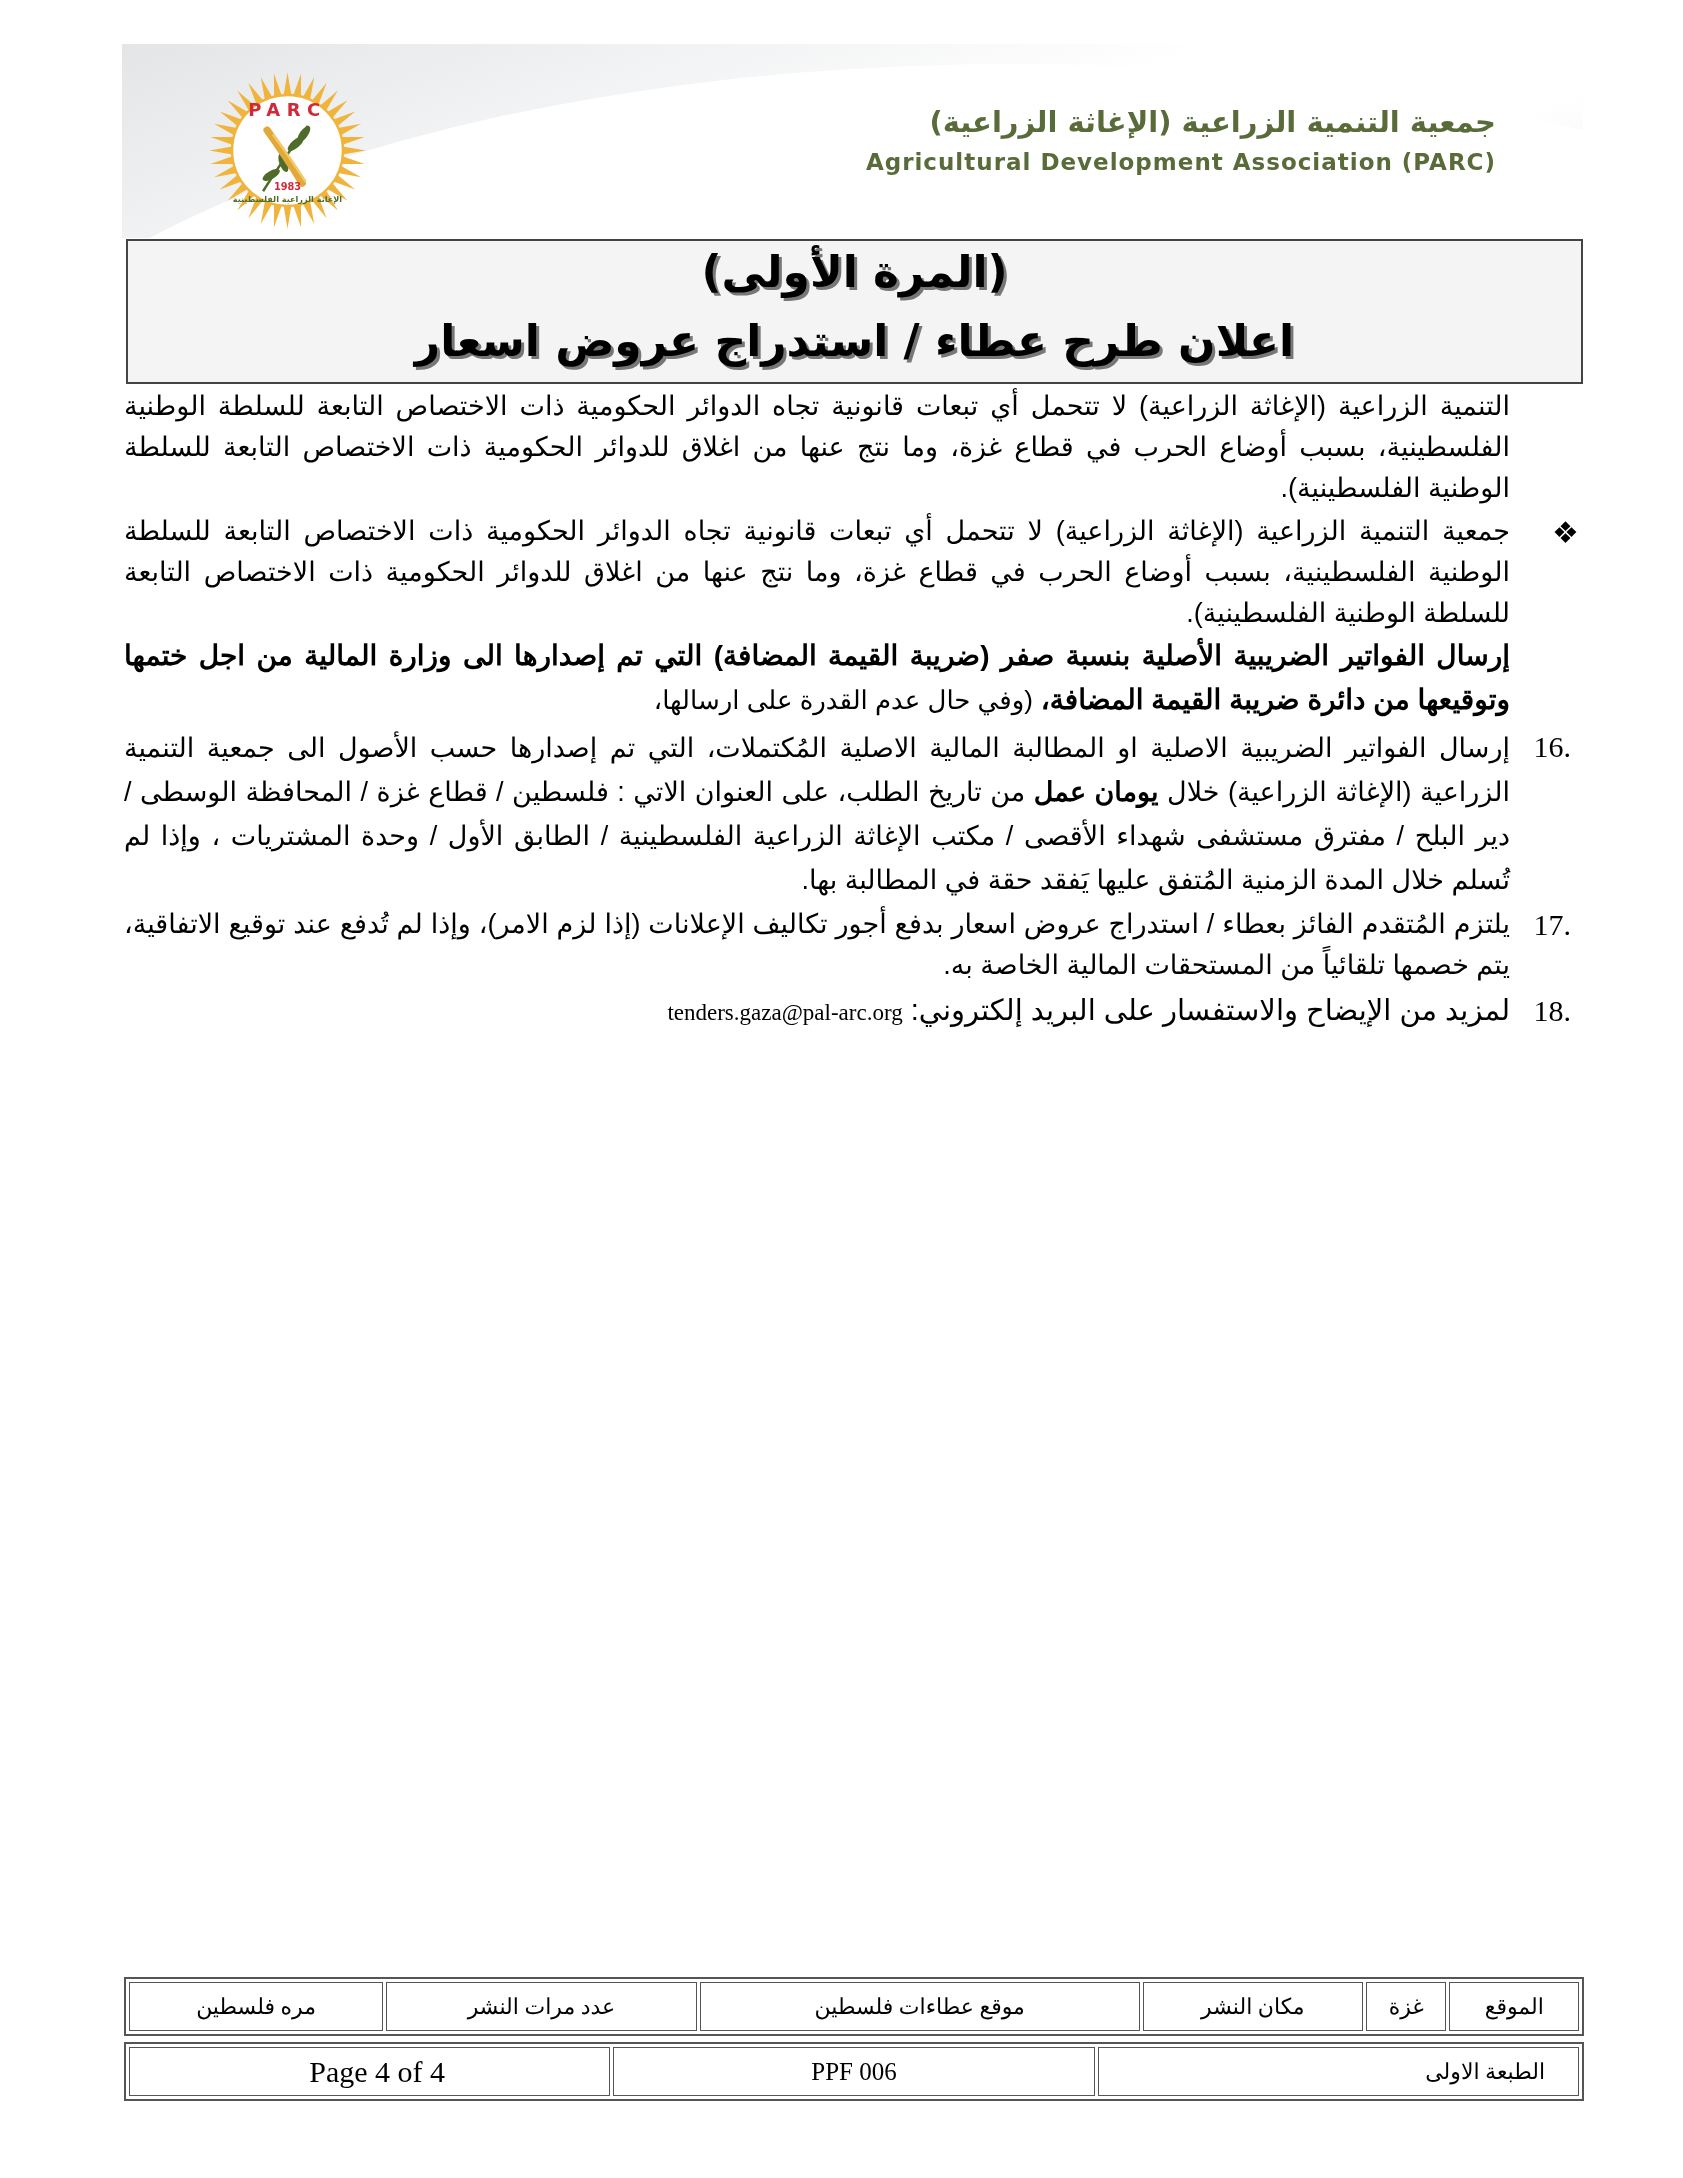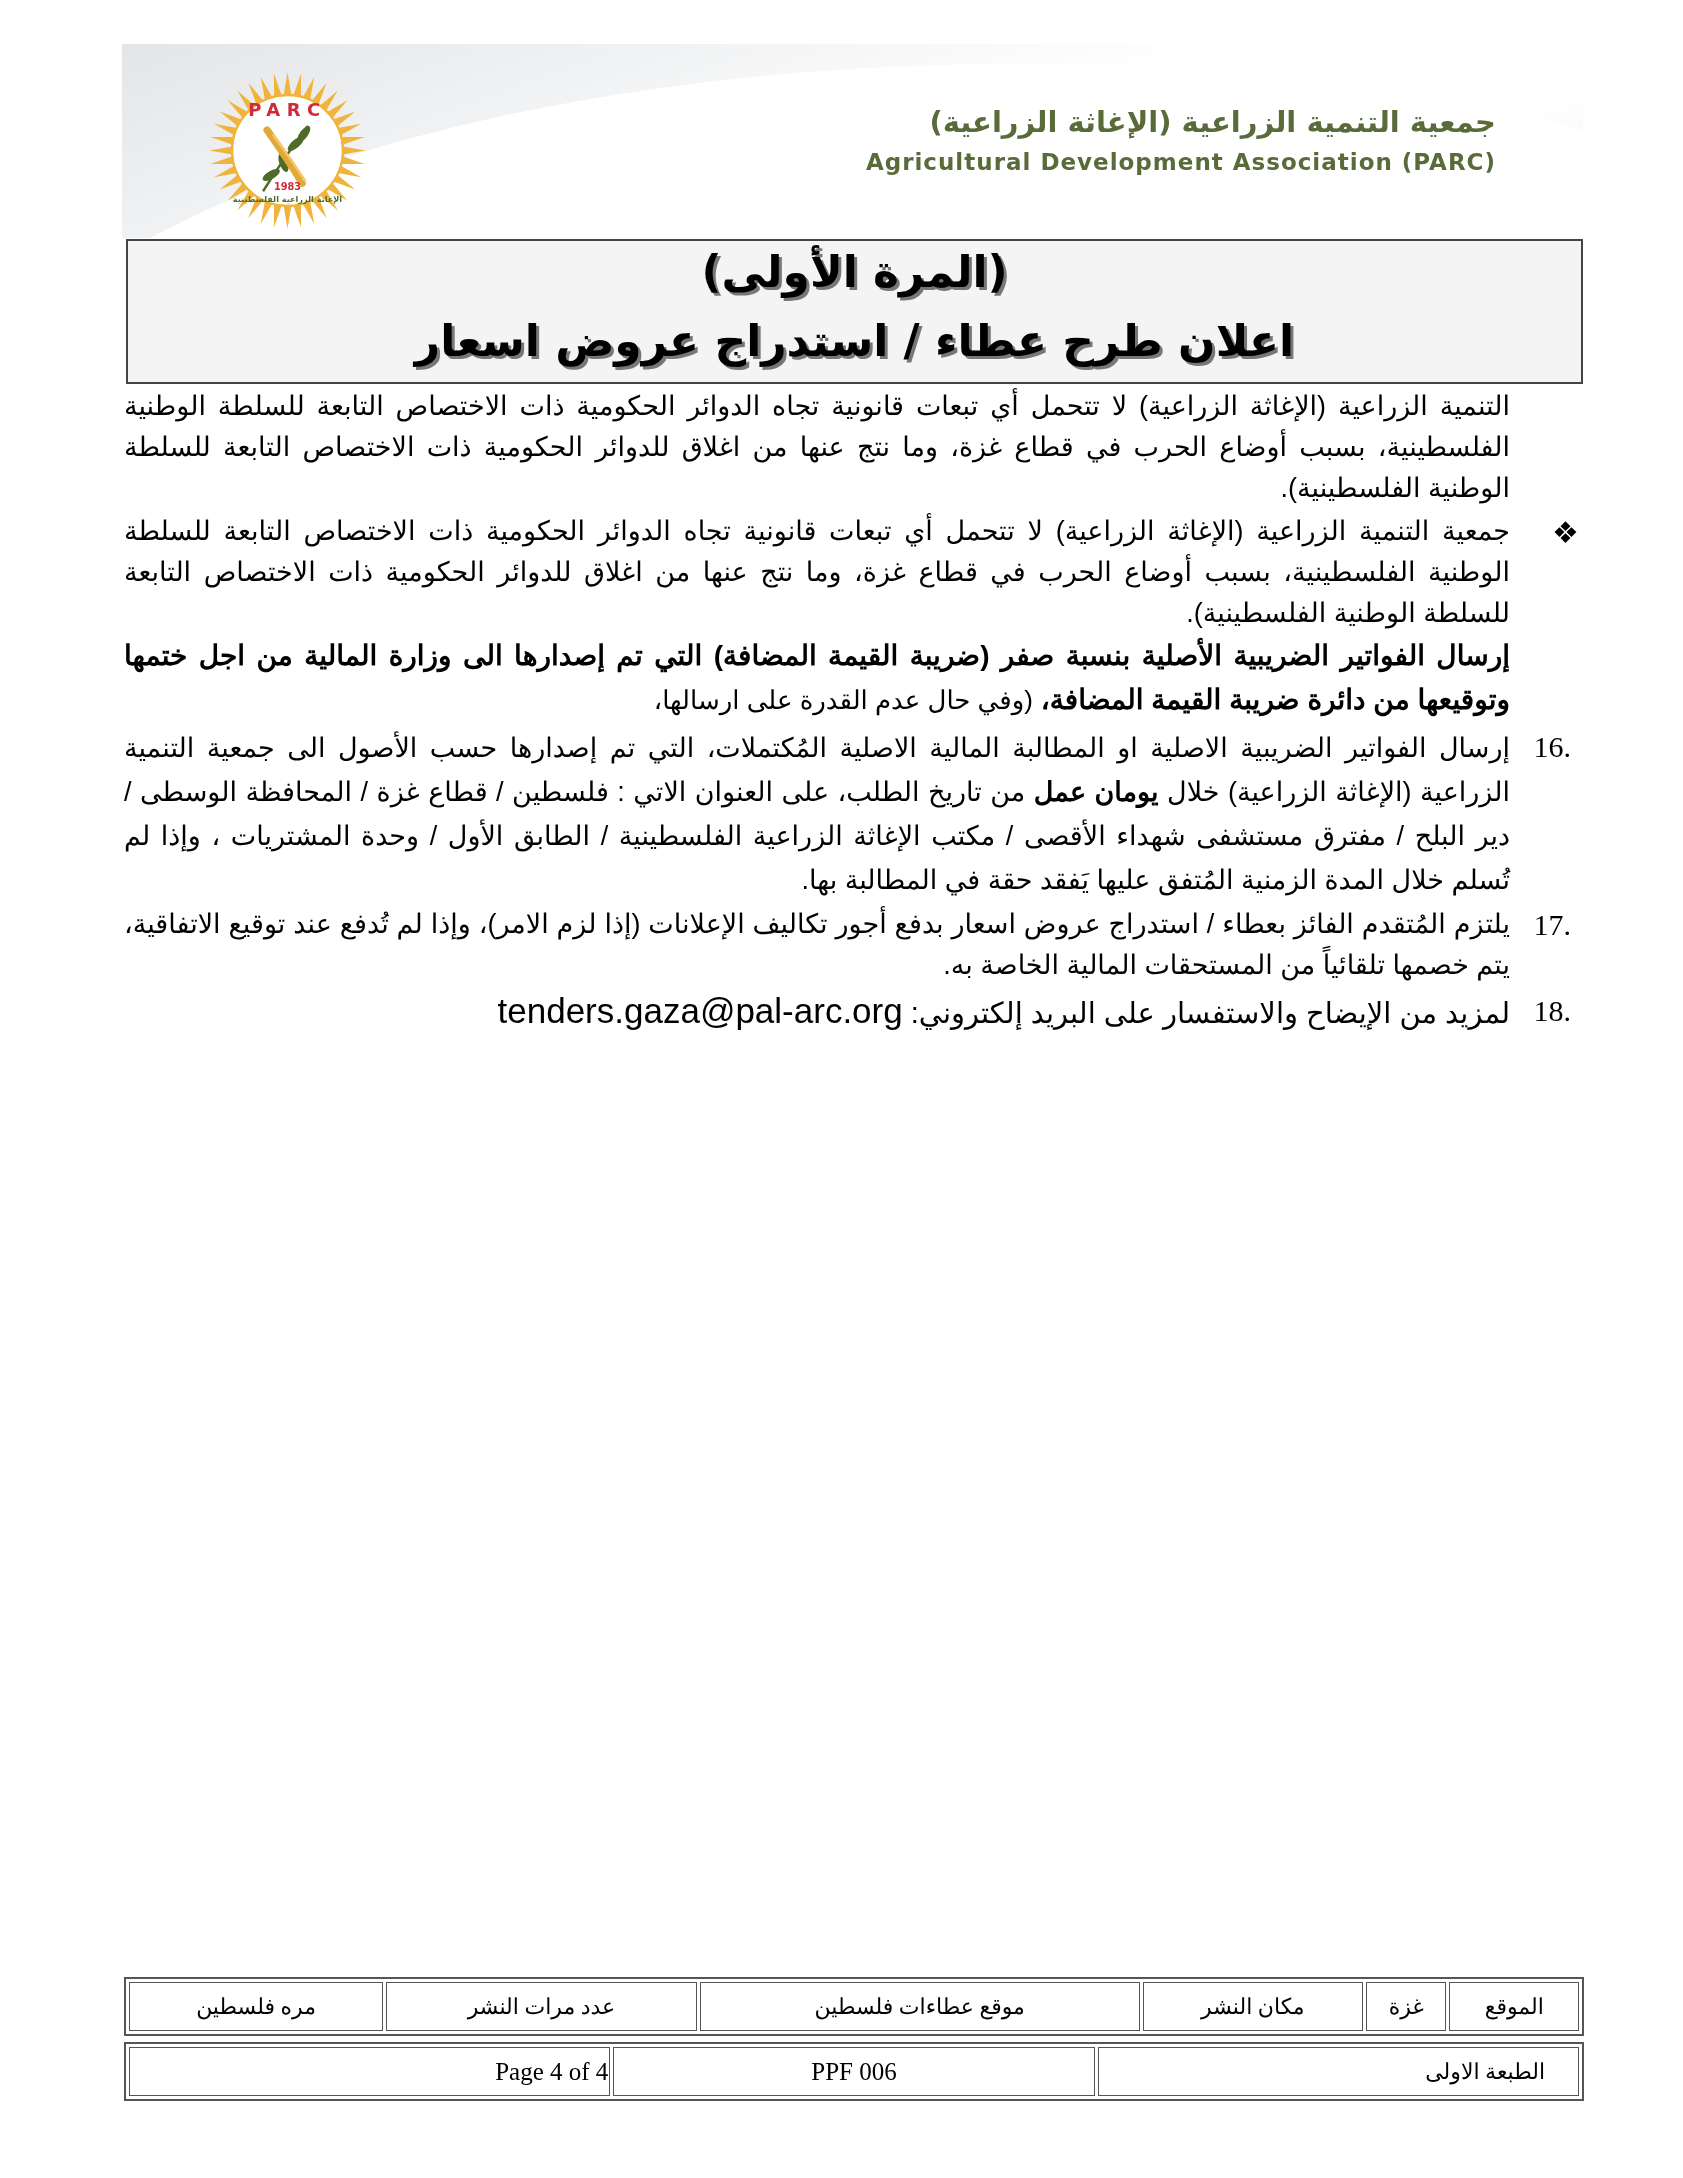--- a/index.html
+++ b/index.html
@@ -29,29 +29,29 @@
                line-height: 41px; }
     .p { margin: 0; }
     .p.bold { font-weight: bold; font-size: 28px; }
     .row { position: relative; }
     .bullet { position: absolute; right: -69px; top: 0; font-size: 30px; line-height: 44px; }
     .num { position: absolute; right: -61px; top: 0; font-family: "Liberation Serif", serif;
            direction: ltr; font-size: 30px; }
     .item { margin-right: 0; }
     .light { font-weight: normal; font-size: 26px; }
     .b { font-weight: bold; }
-    .email { font-family: Liberation Sans, sans-serif; font-size: 35px; direction: ltr; unicode-bidi: embed; }
+    .email { font-family: Liberation Serif, serif; font-size: 23px; direction: ltr; unicode-bidi: embed; }
     .last-line { text-align: right; }
 
     .footer { position: absolute; left: 124px; top: 1977px; width: 1460px; }
     table.meta { width: 100%; border-collapse: separate; border-spacing: 3px;
                  border: 2px solid #555; direction: rtl; margin-bottom: 6px; }
     table.meta td { border: 1px solid #555; height: 45px; text-align: center;
                     font-family: "Liberation Serif", serif; font-size: 22px; }
-    table.meta2 td.left { text-align: right; padding-left: 16px; font-size: 25px; direction: ltr; }
+    table.meta2 td.left { text-align: center; padding-left: 16px; font-size: 30px; direction: ltr; }
     table.meta2 td.right { text-align: right; padding-right: 33px; }
     table.meta2 td.mid { font-size: 25px; }
   </style>
 </head>
 <body>
 
 <div class="header">
   <div class="swoosh"></div>
 
   <svg class="logo" viewBox="0 0 200 200">

